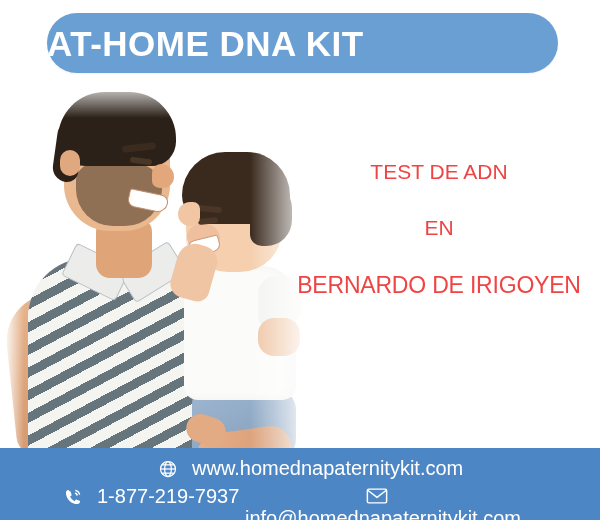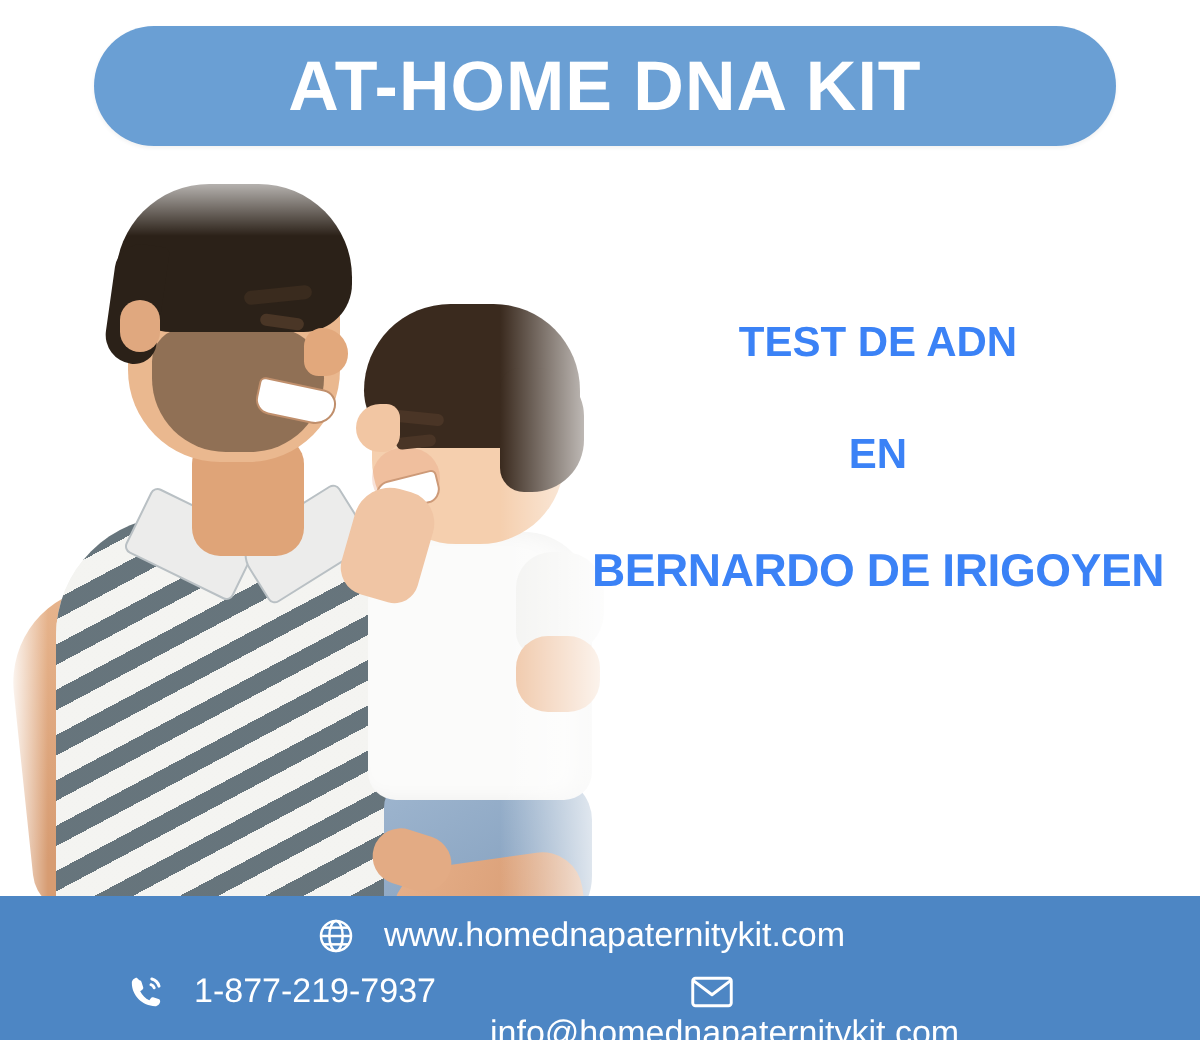--- a/index.html
+++ b/index.html
@@ -26,21 +26,20 @@
   .header-pill {
     position: absolute;
     left: 47px;
     top: 13px;
     width: 511px;
     height: 60px;
     background: #6a9fd4;
     border-radius: 30px;
     display: flex;
     align-items: center;
-    justify-content: center;
     box-shadow: 0 1px 2px rgba(0,0,0,0.06);
   }
   .header-title {
     color: #ffffff;
     font-size: 35px;
     font-weight: bold;
     letter-spacing: 0.5px;
     line-height: 1;
     white-space: nowrap;
     font-family: "Liberation Sans", sans-serif;
@@ -66,22 +65,22 @@
 
   
   .side-text {
     position: absolute;
     left: 278px;
     top: 160px;
     width: 322px;
     text-align: center;
   }
   .side-line {
-    color: #3b82f6;
-    font-weight: bold;
+    color: #ef4444;
+    font-weight: normal;
     font-family: "Liberation Sans", sans-serif;
     line-height: 1.15;
   }
   .side-line.l1 { font-size: 21px; margin-bottom: 32px; }
   .side-line.l2 { font-size: 21px; margin-bottom: 32px; }
   .side-line.l3 { font-size: 23px; letter-spacing: -0.2px; white-space: nowrap; }
 
   
   .footer {
     position: absolute;
@@ -90,21 +89,21 @@
     width: 600px;
     height: 72px;
     background: #4d86c4;
     z-index: 5;
   }
   .footer-row {
     position: absolute;
     display: flex;
     align-items: center;
     color: #ffffff;
-    font-size: 17px;
+    font-size: 20px;
     font-family: "Liberation Sans", sans-serif;
     white-space: nowrap;
   }
   .footer-row.row-web {
     left: 157px;
     top: 9px;
   }
   .footer-row.row-phone {
     left: 62px;
     top: 37px;

